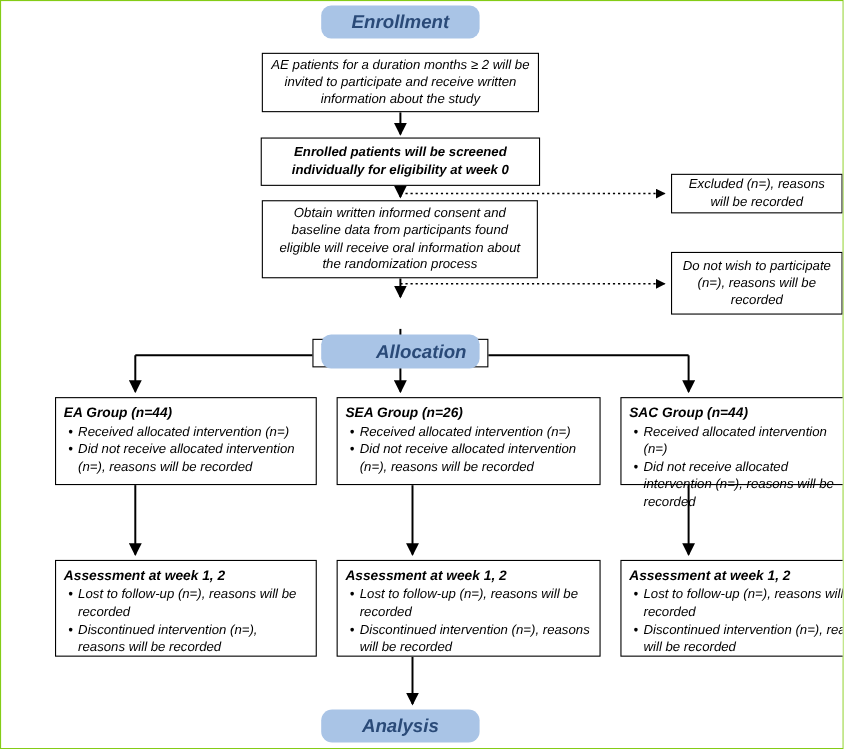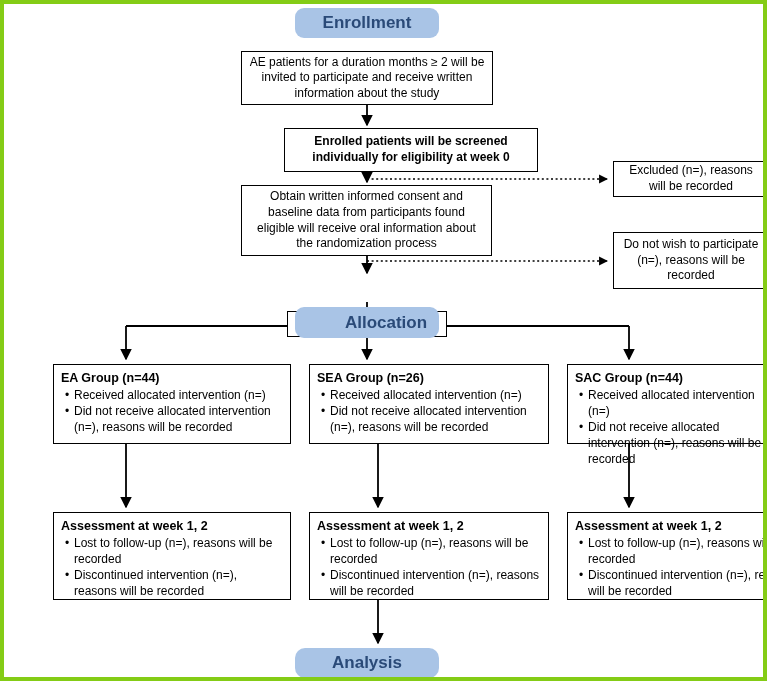--- a/index.html
+++ b/index.html
@@ -4,22 +4,23 @@
 <style>
   * { margin: 0; padding: 0; box-sizing: border-box; }
   html, body { background: #ffffff; }
   body { font-family: "Liberation Sans", sans-serif; color: #000; }
 
   .canvas {
     position: relative;
     width: 767px;
     height: 681px;
     background: #fff;
-    border: 4px solid #84cc16;
+    border: 1px solid #84cc16;
     overflow: hidden;
+    font-style: italic;
   }
 
   svg.arrows { position: absolute; left: 0; top: 0; z-index: 1; }
   svg.arrows line { stroke: var(--line, #000); stroke-width: 1.8; }
   svg.arrows line.dotted { stroke-width: 1.4; stroke-dasharray: 2 2.6; }
   svg.arrows #arrowhead path { fill: var(--line, #000); }
 
   .box {
     position: absolute;
     background: #fff;
@@ -30,21 +31,21 @@
   }
   .box.center {
     display: flex;
     align-items: center;
     justify-content: center;
     text-align: center;
     padding: 3px 6px;
   }
   .box.listbox { padding: 5px 7px 4px 7px; text-align: left; margin-left: 47px; }
   .box-title { font-weight: bold; font-size: 12.5px; }
-  .bold { font-weight: bold; margin-left: 44px; }
+  .bold { font-weight: bold; }
 
   ul.bullets { list-style: none; margin-top: 2px; }
   ul.bullets li { position: relative; padding-left: 13px; line-height: 1.33; }
   ul.bullets li::before { content: "\2022"; position: absolute; left: 4px; }
 
   .badge {
     position: absolute;
     z-index: 3;
     background: var(--badge-bg, #a9c4e6);
     color: var(--badge-text, #2a4a78);

